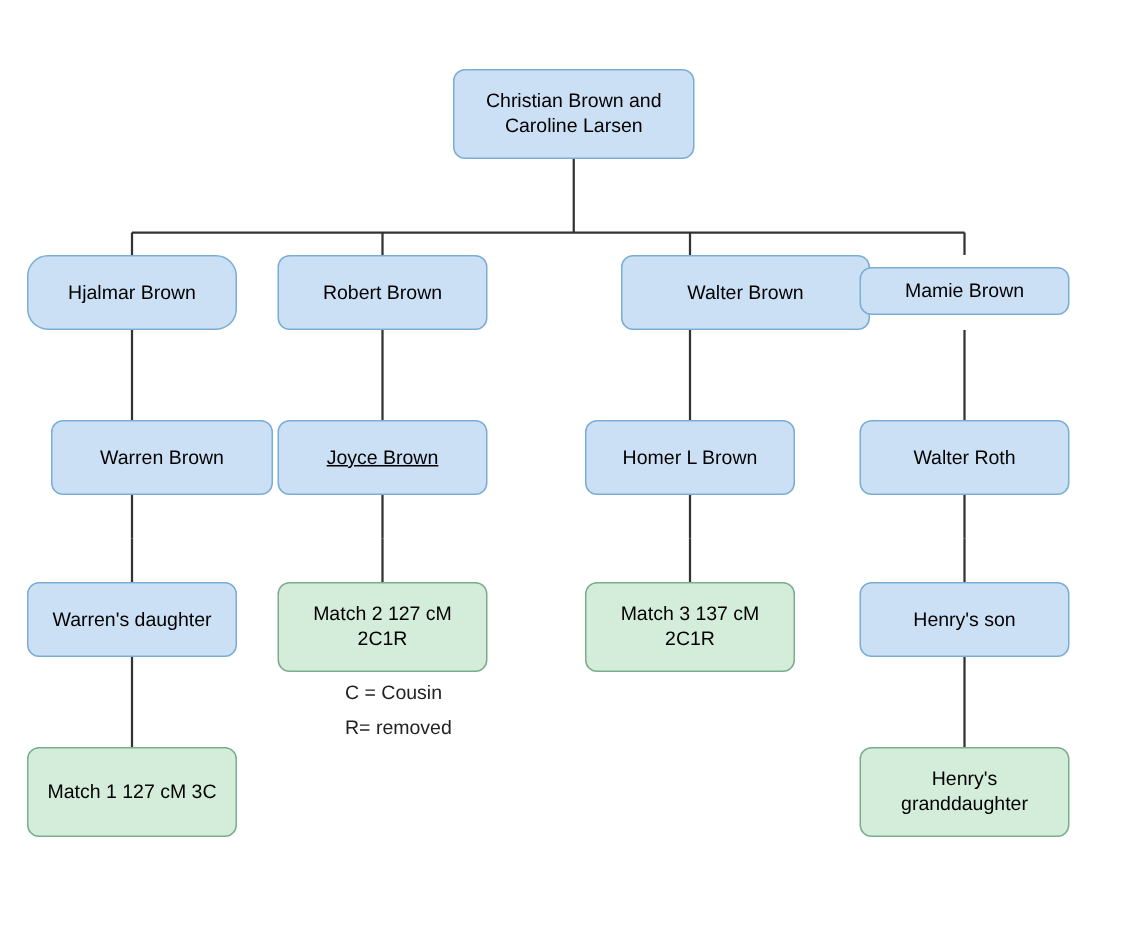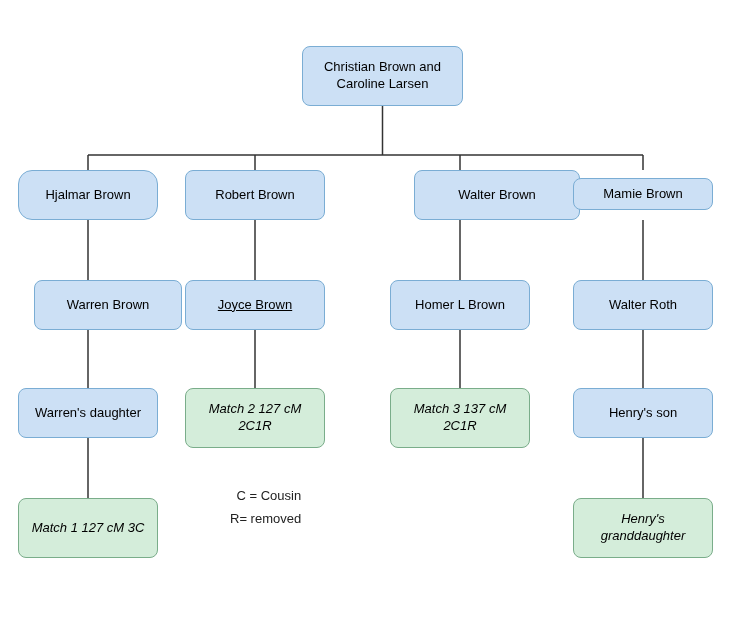--- a/index.html
+++ b/index.html
@@ -35,21 +35,20 @@
       padding: 6px 8px;
       line-height: 1.3;
     }
     .node-blue {
       background: #cce0f5;
       border-color: #7aadd4;
     }
     .node-green {
       background: #d4edda;
       border-color: #7aad8a;
-      font-style: italic;
     }
     .legend {
       position: absolute;
       font-size: 13px;
       color: #222;
       line-height: 1.8;
     }
   </style>
 </head>
 <body>
@@ -109,17 +108,17 @@
 2C1R</div>
     <div class="node node-green" style="left: 390px; top: 388px; width: 140px; height: 60px;">Match 3
 137 cM
 2C1R</div>
     <div class="node node-blue" style="left: 573px; top: 388px; width: 140px; height: 50px;">Henry's son</div>
     <div class="node node-green" style="left: 18px; top: 498px; width: 140px; height: 60px;">Match 1
 127 cM
 3C</div>
     <div class="node node-green" style="left: 573px; top: 498px; width: 140px; height: 60px;">Henry's
 granddaughter</div>
-    <div class="legend" style="left: 230px; top: 484px; text-align: right;">
+    <div class="legend" style="left: 230px; top: 450px;">
       <div>C = Cousin</div>
       <div>R= removed</div>
     </div>
   </div>
 
 </body></html>

